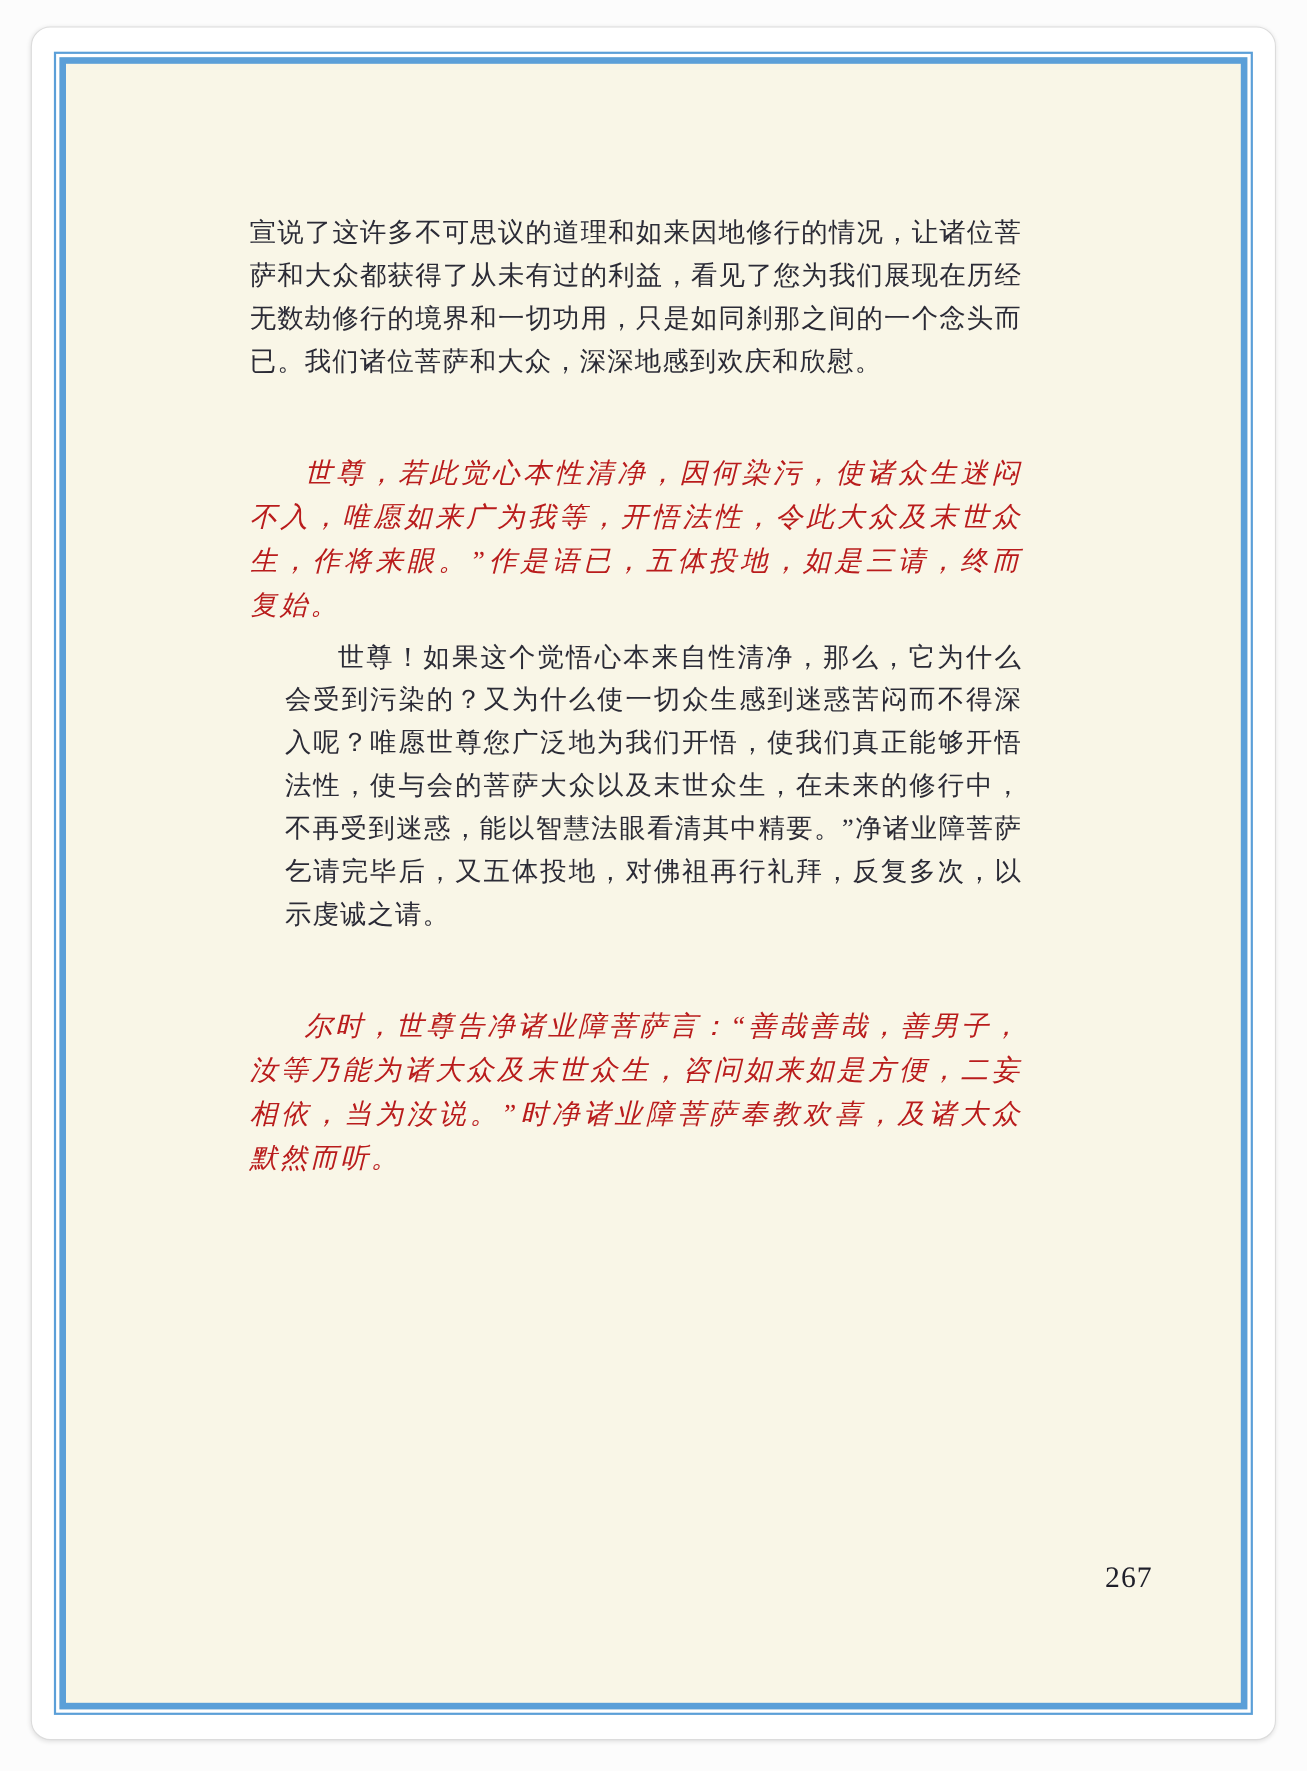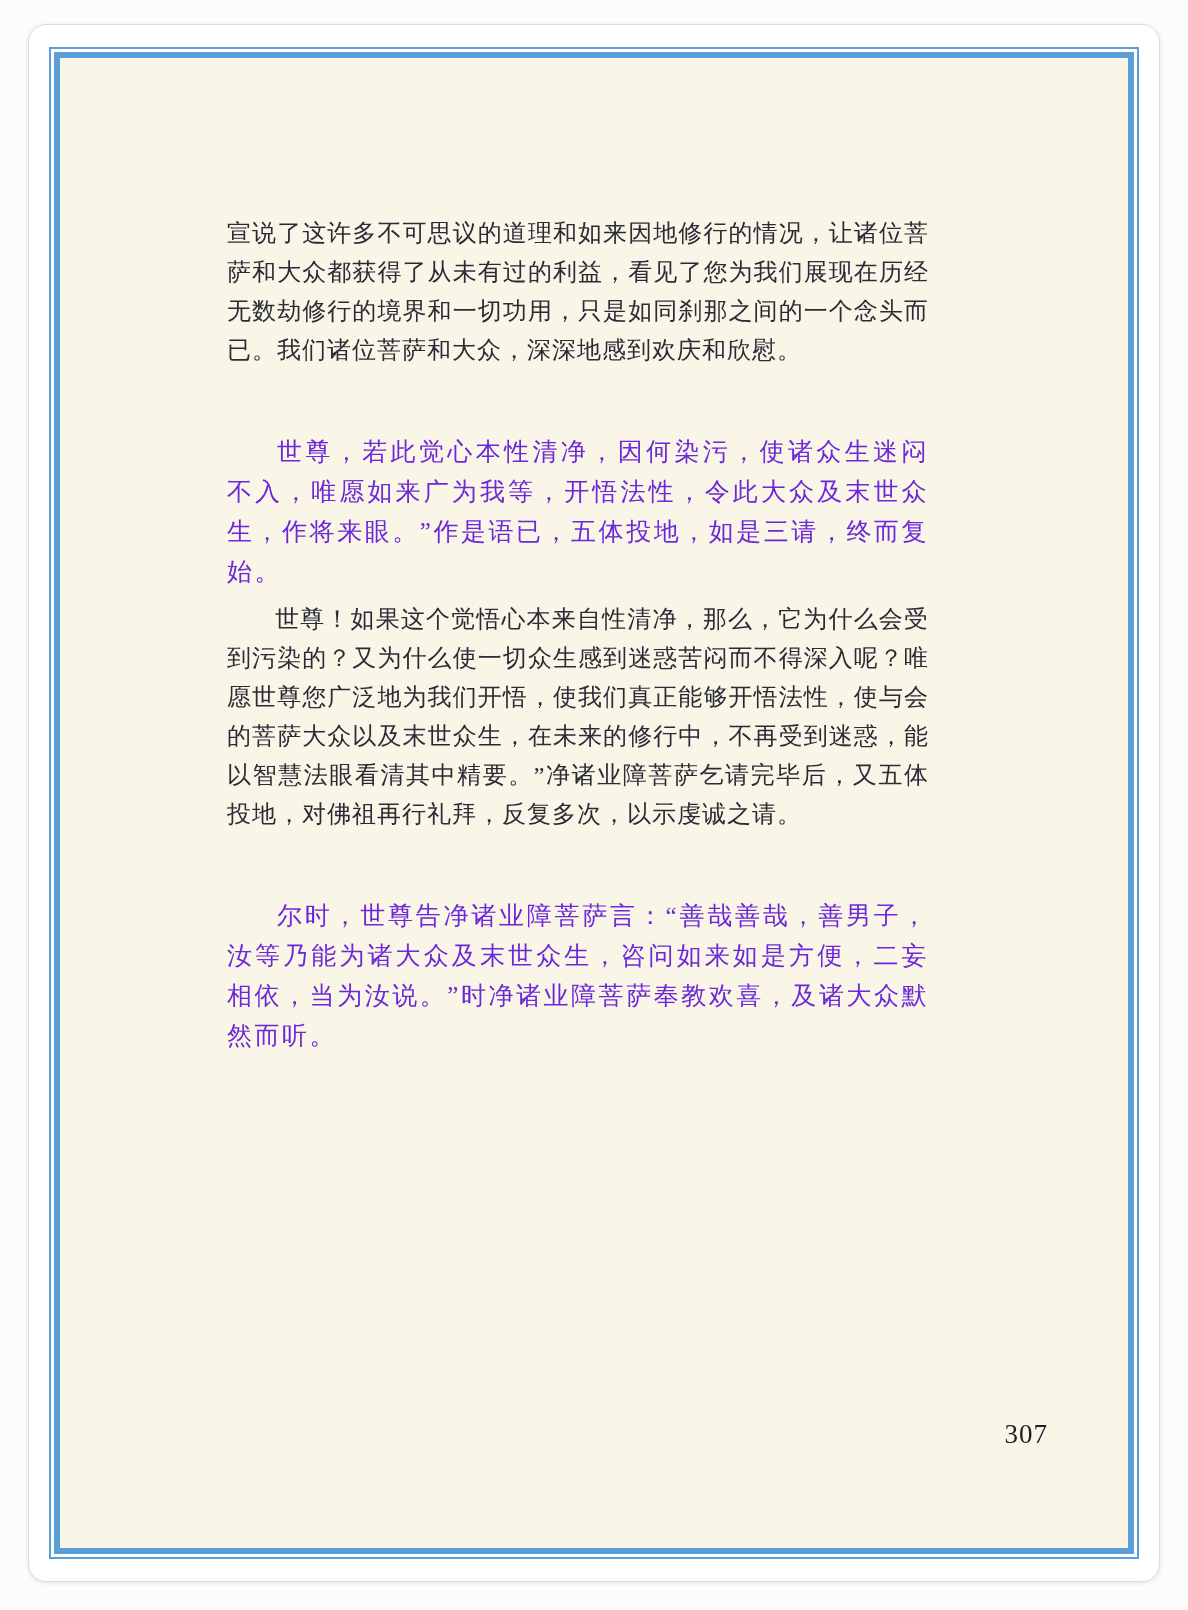--- a/index.html
+++ b/index.html
@@ -15,36 +15,36 @@
     border:2px solid #5b9fd8; padding:3px;
   }
   .frame-inner {
     width:100%; height:100%;
     border:6px solid #5b9fd8;
     background:#f9f6e7;
     position:relative;
     overflow:hidden;
   }
   .text-column {
-    position:absolute; left:167px; top:156px; width:702px;
+    position:absolute; left:167px; top:135px; width:702px;
   }
   p { text-align:justify; }
   .print {
     font-family:"Liberation Serif", serif;
     font-size:24px; line-height:39px; letter-spacing:1px;
     color:#2b2b36;
   }
   .hand {
-    font-family:"Liberation Serif", serif; 
+    font-family:"Liberation Serif", serif; font-style:italic;
     font-size:25px; line-height:40px; letter-spacing:2.5px;
-    color:#6d28d9;
+    color:#b91c1c;
   }
   .indent { text-indent:2em; }
   .gap-lg { margin-top:62px; }
-  .gap-sm { margin-top:8px; }
+  .gap-sm { margin-top:8px;margin-left:32px; }
   .gap-xl { margin-top:76px; }
   .hl {
     background:#fffdf0;
     box-shadow:0 0 0 3px #fffdf0;
   }
   .page-num {
     position:absolute; right:80px; bottom:98px;
     font-family:"Liberation Serif", serif;
     font-size:27px; color:#1f1f2a; letter-spacing:1px;
   }
@@ -63,17 +63,17 @@
         <p class="hand gap-lg indent">世尊，若此觉心本性清净，因何染污，使诸众生迷闷不入，唯愿如来广为我等，开悟法性，令此大众及末世众生，作将来眼。”作是语已，五体投地，如是三请，终而复始。</p>
 
         <p class="print gap-sm indent">世尊！如果这个觉悟心本来自性清净，那么，它为什么会受到污染的？又为什么使一切众生感到迷惑苦闷而不得深入呢？唯愿世尊您广泛地为我们开悟，使我们真正能够开悟法性，使与会的菩萨大众以及末世众生，在未来的修行中，不再受到迷惑，能以智慧法眼看清其中精要。”净诸业障菩萨乞请完毕后，又五体投地，对佛祖再行礼拜，反复多次，以示虔诚之请。</p>
 
         <p class="hand gap-lg indent">尔时，世尊告净诸业障菩萨言：“善哉善哉，善男子，汝等乃能为诸大众及末世众生，咨问如来如是方便，二妄相依，当为汝说。”时净诸业障菩萨奉教欢喜，及诸大众默然而听。</p>
 
 
 
       </div>
 
-      <div class="page-num">307</div>
+      <div class="page-num">267</div>
 
     </div>
   </div>
 </div>
 
 </body></html>

